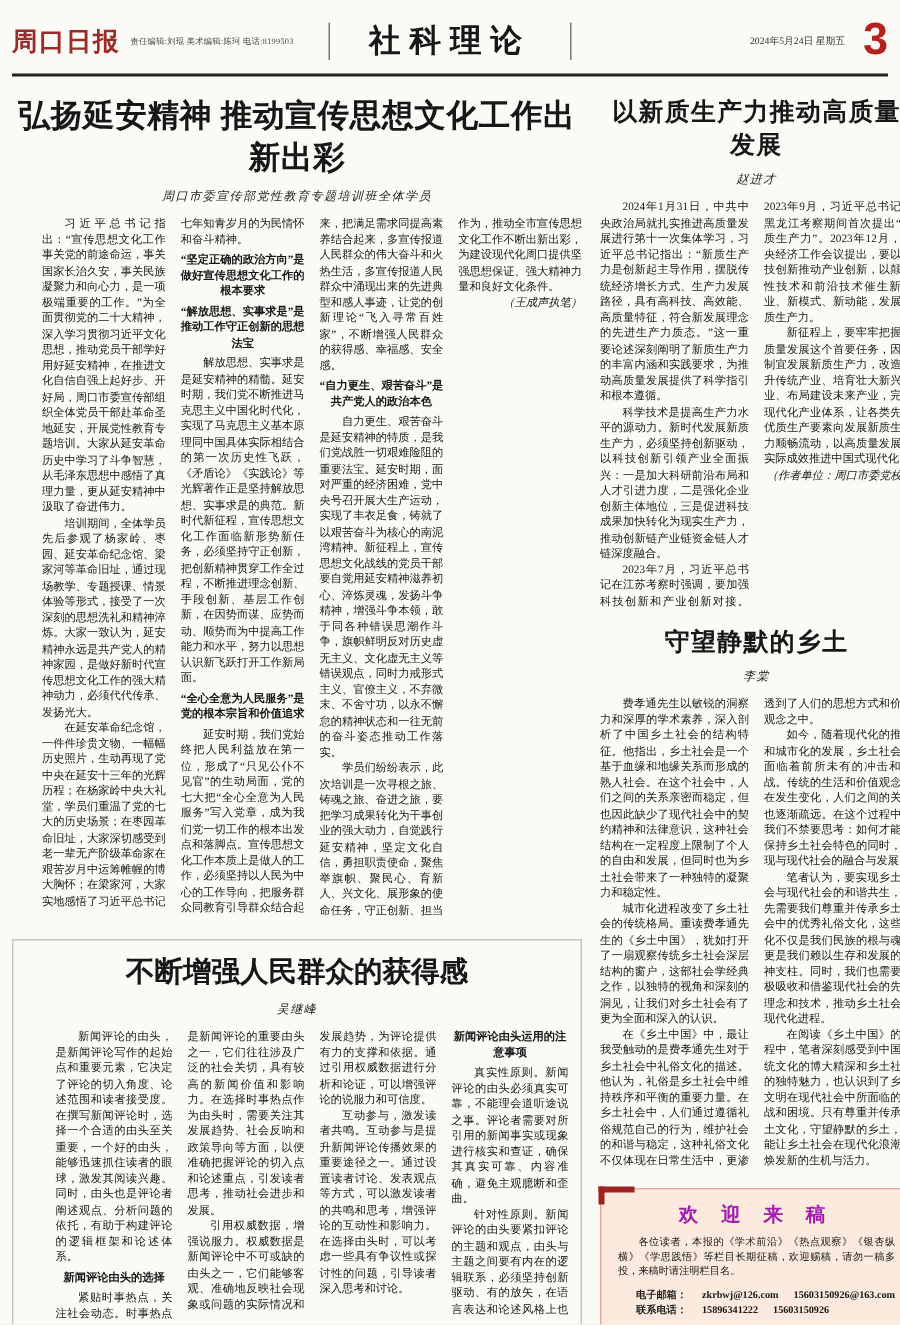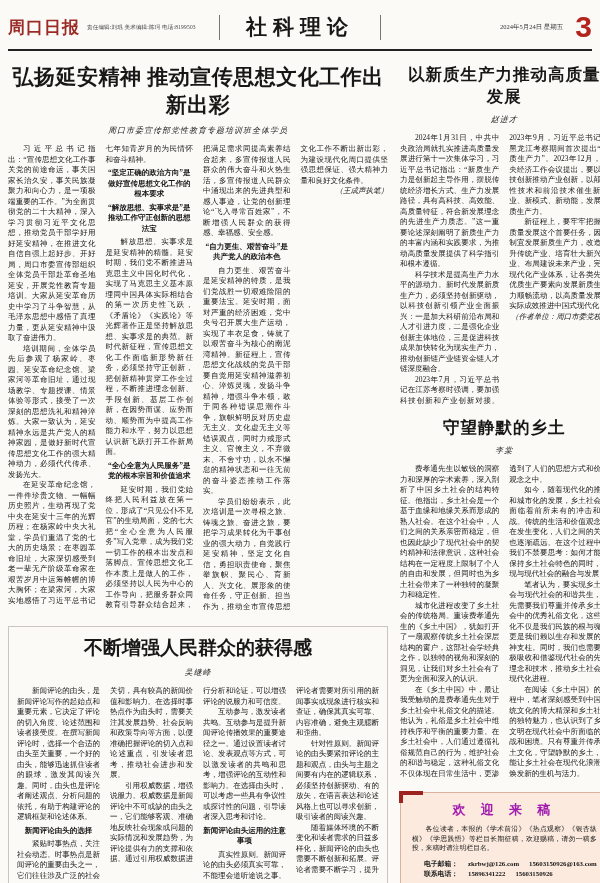--- a/index.html
+++ b/index.html
@@ -34,21 +34,21 @@
     letter-spacing:.5px; }
   .headline-lg { font-size:19px; font-weight:bold; text-align:center; margin:2px 0 0; }
   .headline-md { font-size:16.5px; font-weight:bold; text-align:center; margin:4px 0 0;
     letter-spacing:1px; }
   .byline, .author { text-align:center; font-size:8px; color:#222; margin:6px 0 8px;
     font-style:italic; letter-spacing:1px; }
   .cols { column-gap:10px; text-align:justify; overflow:hidden; column-fill:auto; }
   .cols p { margin:0; text-indent:2em; font-size:7.5px; line-height:10.5px; }
   .cols p.sub { font-weight:bold; text-indent:0; text-align:center; margin:3px 0; }
   .cols p.signoff { text-align:right; text-indent:0; font-style:italic; }
-  .cols-4 { column-count:4; }
+  .cols-4 { column-count:4;margin-left:20px; }
   .cols-2 { column-count:2; }
   .main-cols { height:470px; }
   .rt-cols { height:280px; }
   .rm-cols { height:318px; }
   .bt-cols { height:196px; }
 
   
   .bottom-box { margin-top:12px; border:1px solid #c9c6c0; padding:6px 8px 8px; background:#fbfaf6; }
 
   

